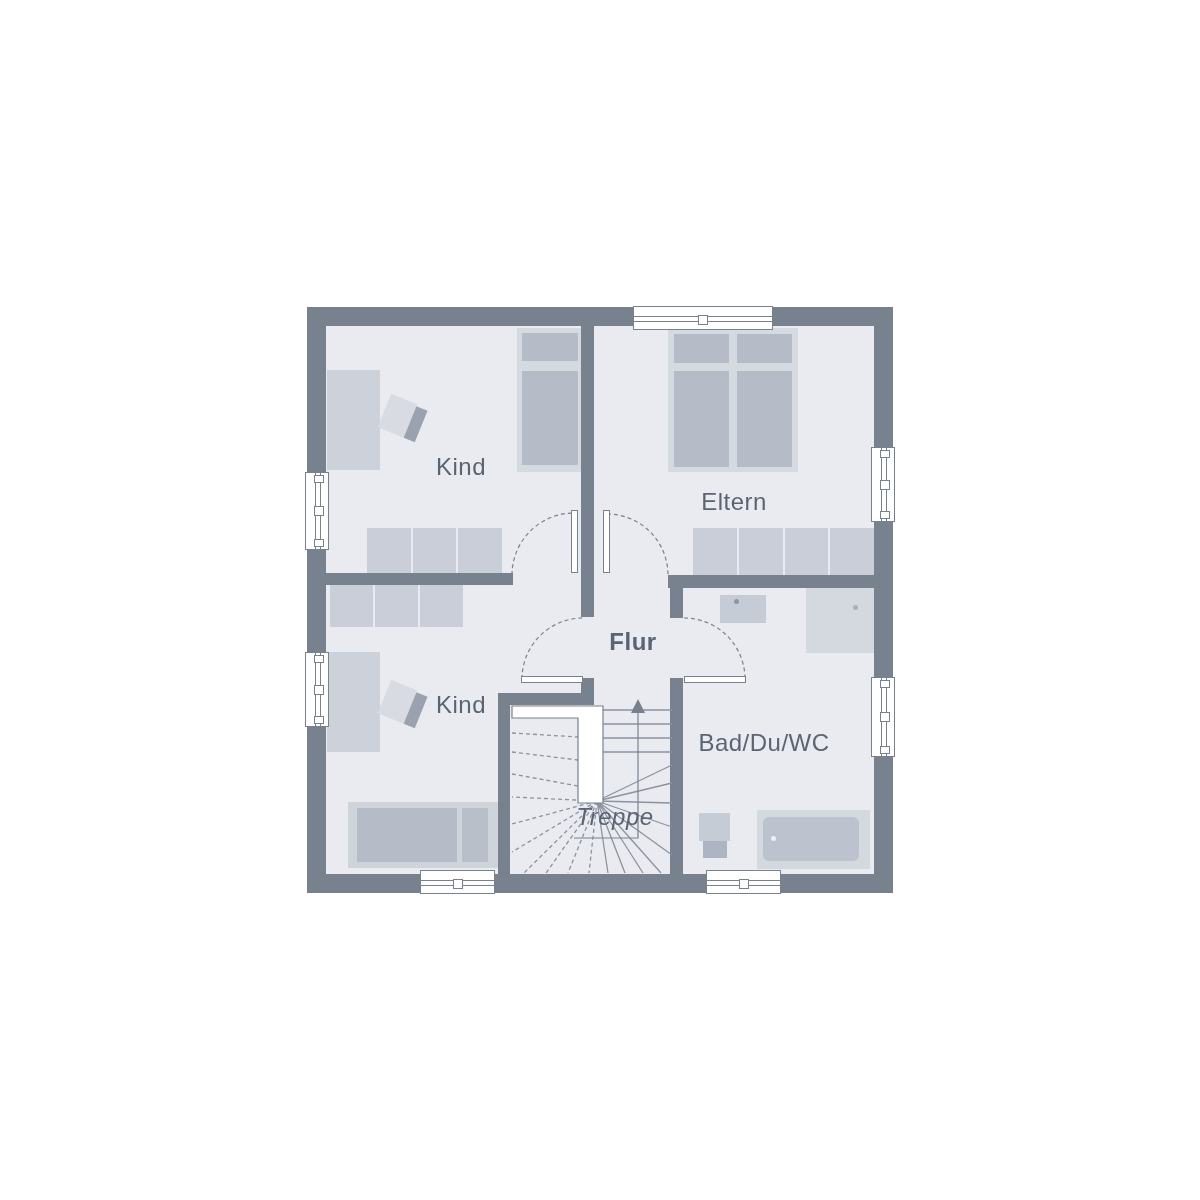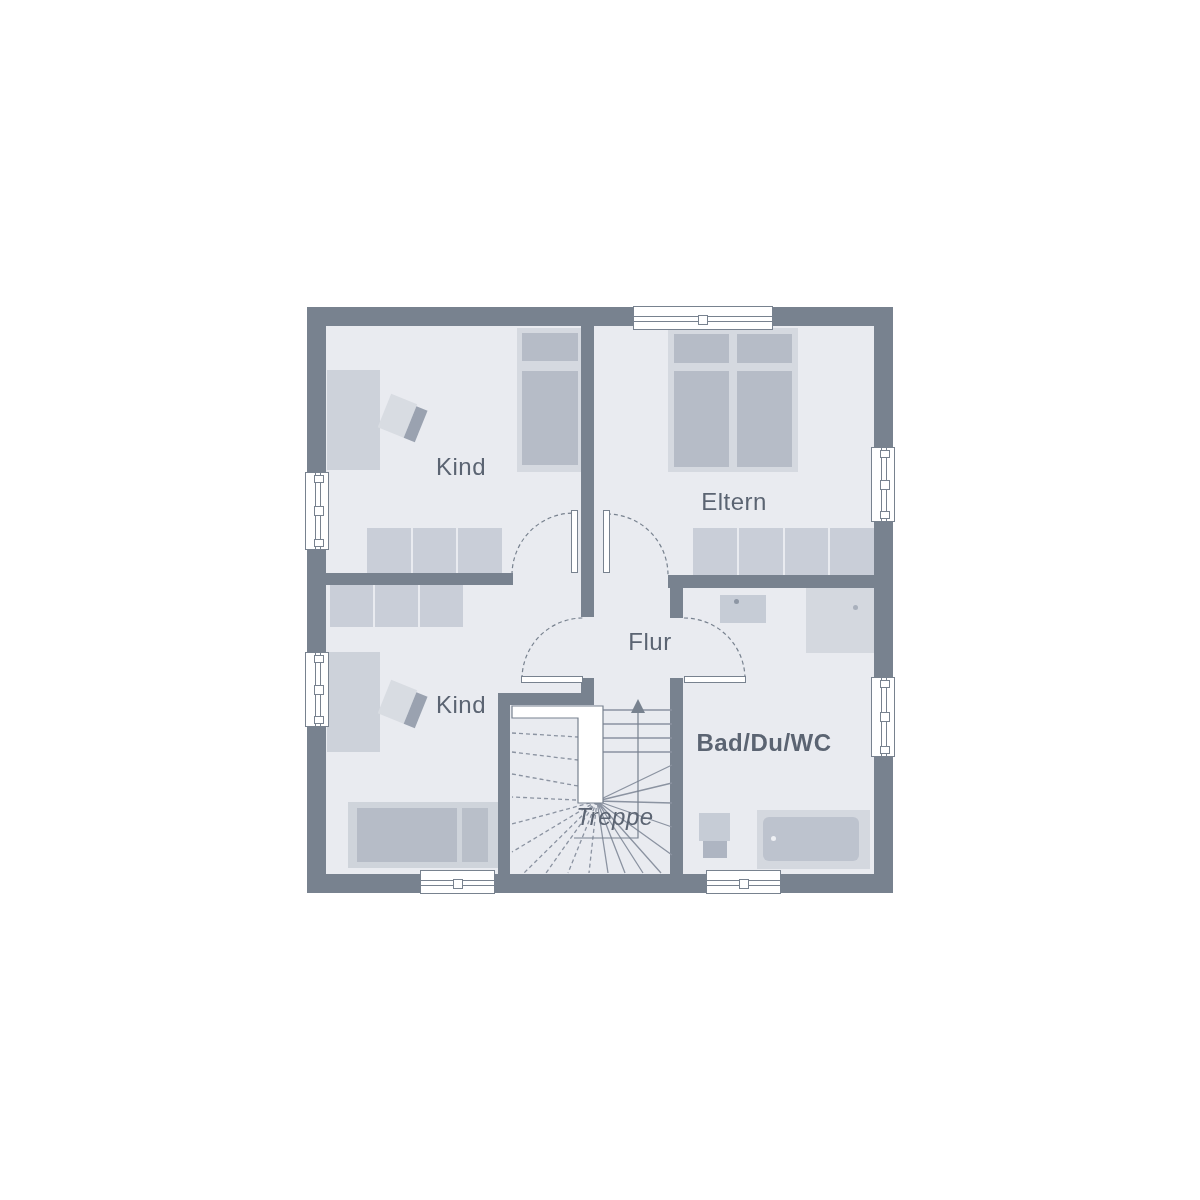--- a/index.html
+++ b/index.html
@@ -174,18 +174,18 @@
   <div class="window v" style="left:871px;top:677px;width:24px;height:80px;">
     <div class="l1"></div>
     <div class="l2"></div>
     <div class="sq t"></div>
     <div class="sq"></div>
     <div class="sq b"></div>
   </div>
 
   <div class="room-label" style="left:461px;top:467px;">Kind</div>
   <div class="room-label" style="left:734px;top:502px;">Eltern</div>
-  <div class="room-label" style="left:650px;top:642px;">Flur</div>
+  <div class="room-label" style="left:633px;top:642px;font-weight:bold;">Flur</div>
   <div class="room-label" style="left:461px;top:705px;">Kind</div>
-  <div class="room-label" style="left:764px;top:743px;font-weight:bold;">Bad/Du/WC</div>
+  <div class="room-label" style="left:764px;top:743px;">Bad/Du/WC</div>
   <div class="room-label" style="left:615px;top:817px;font-style:italic;">Treppe</div>
 
 </div>
 
 </body></html>

